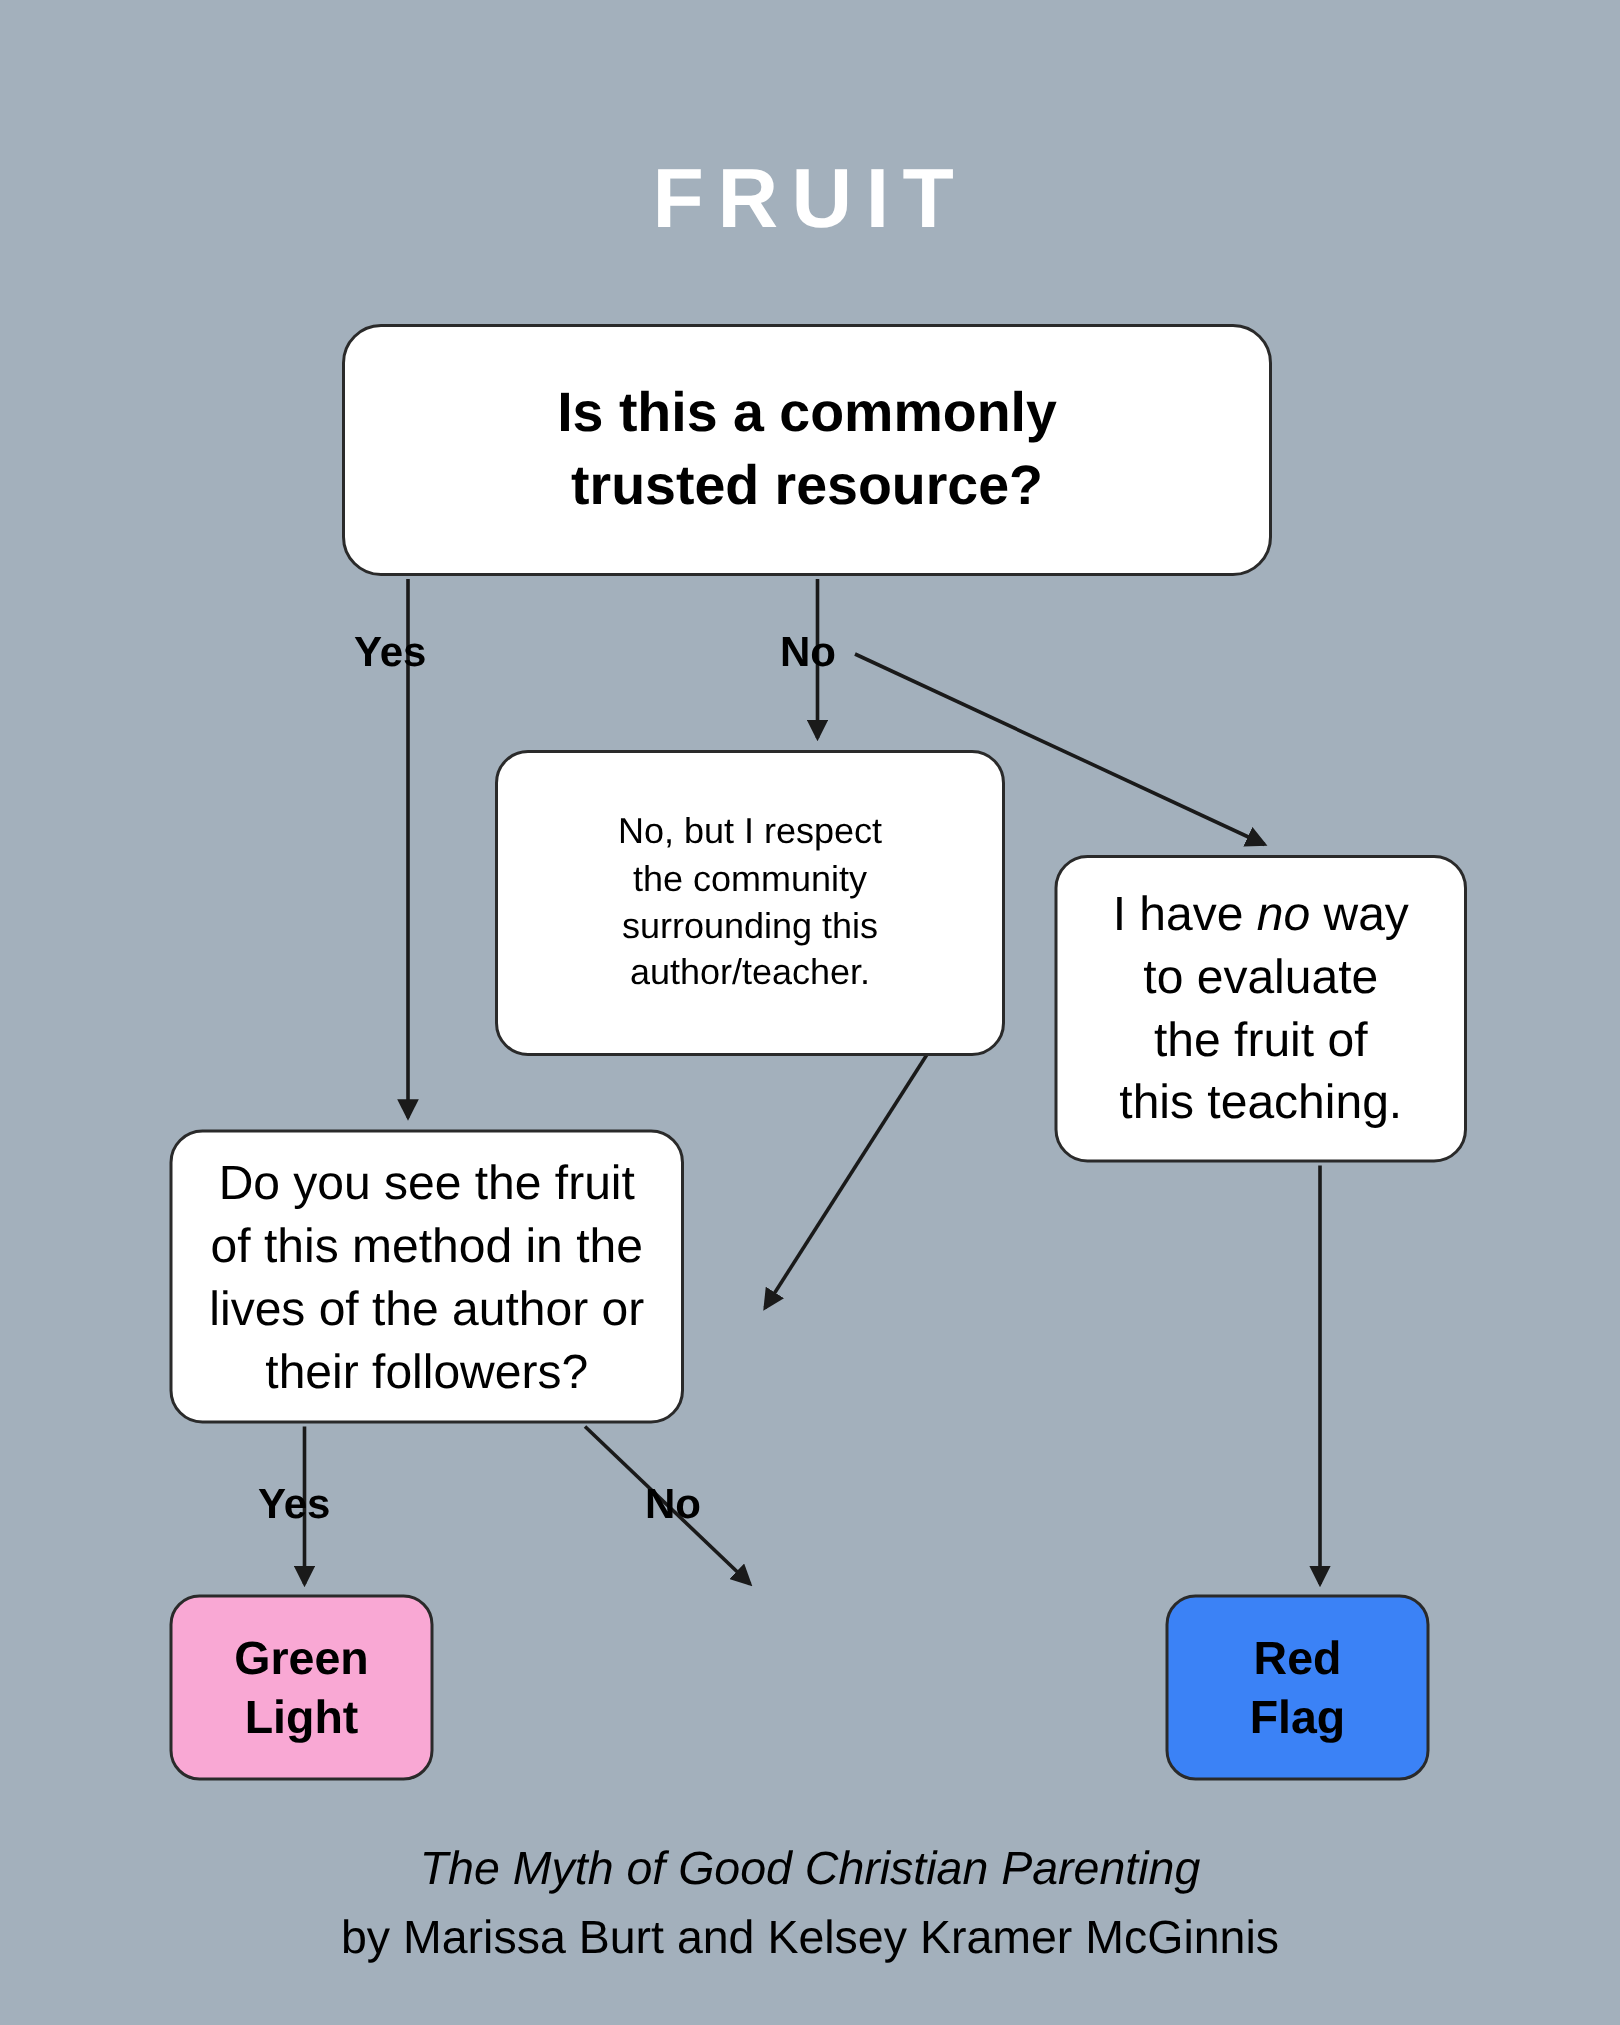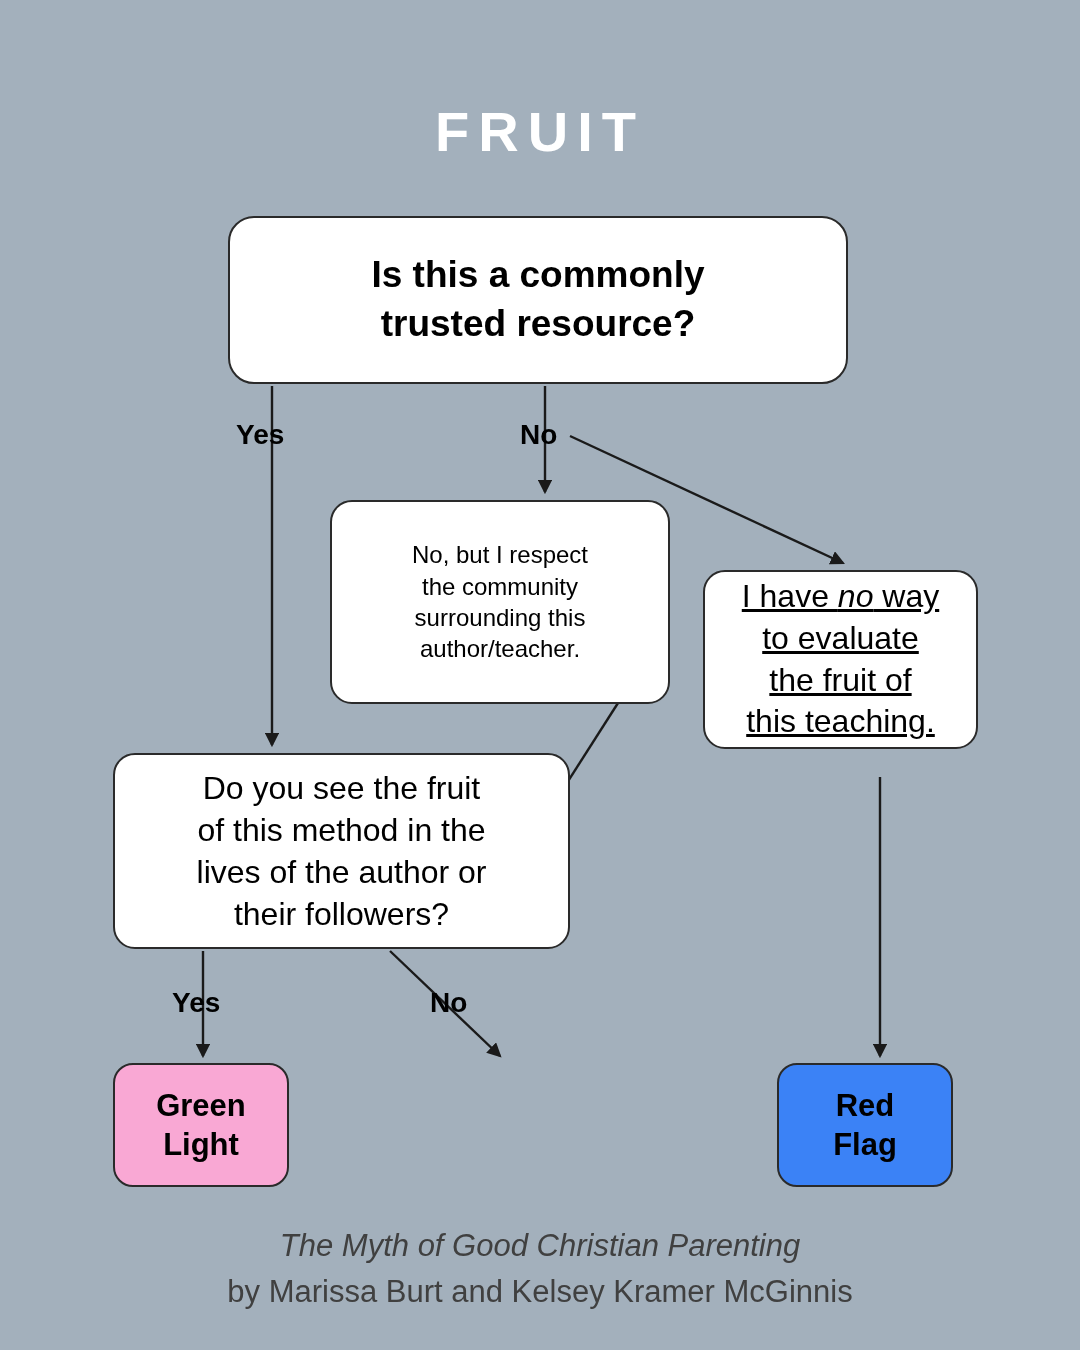--- a/index.html
+++ b/index.html
@@ -82,34 +82,33 @@
     height: 204px;
     font-size: 24px;
     line-height: 1.31;
   }
 
   
   #node-noway {
     left: 703px;
     top: 570px;
     width: 275px;
-    height: 179px;
+    height: 205px;
     font-size: 32px;
     line-height: 1.31;
-    text-decoration: underline;
   }
   #node-noway em {
     font-style: italic;
   }
 
   
   #node-fruit {
     left: 113px;
     top: 753px;
-    width: 457px;
+    width: 343px;
     height: 196px;
     font-size: 32px;
     line-height: 1.32;
   }
 
   
   .outcome {
     width: 176px;
     height: 124px;
     top: 1063px;
@@ -133,21 +132,21 @@
   #label-yes-1 { left: 236px; top: 421px; }
   #label-no-1  { left: 520px; top: 421px; }
   #label-yes-2 { left: 172px; top: 989px; }
   #label-no-2  { left: 430px; top: 989px; }
 
   .footer {
     position: absolute;
     left: 0;
     width: 1080px;
     text-align: center;
-    color: #404040;
+    color: #000000;
   }
   #footer-title {
     top: 1228px;
     font-size: 31px;
     font-style: italic;
   }
   #footer-authors {
     top: 1274px;
     font-size: 31px;
   }

